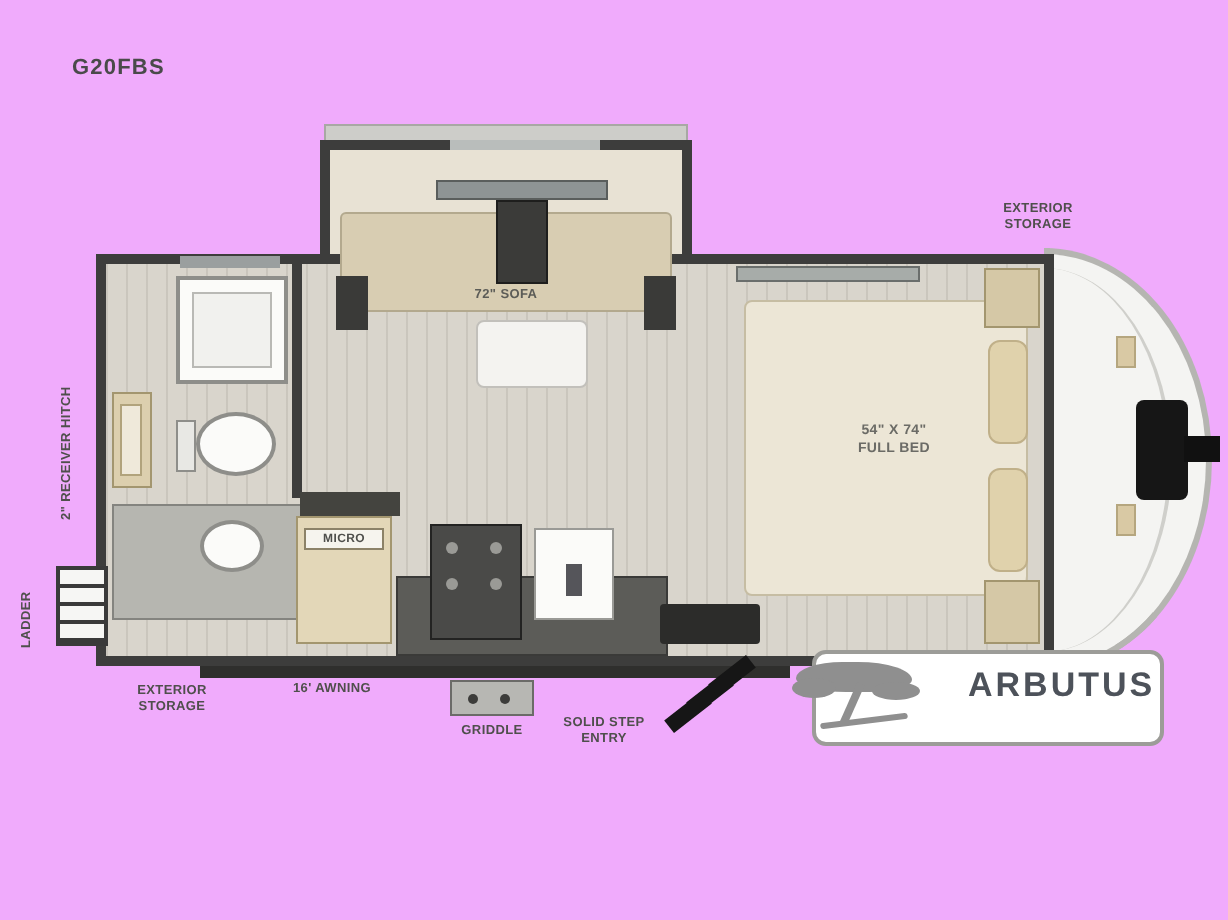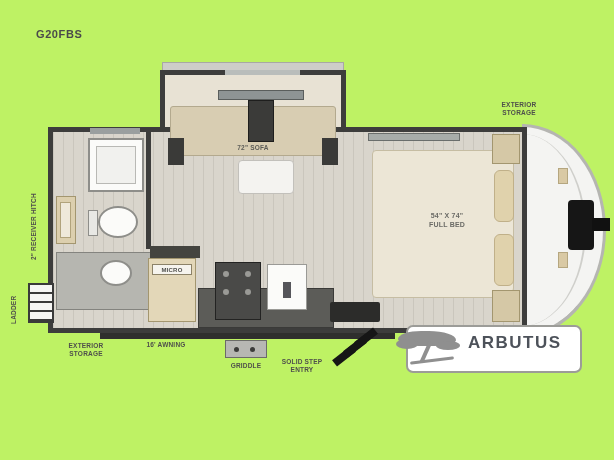--- a/index.html
+++ b/index.html
@@ -1,34 +1,34 @@
 <!DOCTYPE html>
 <html><head>
 <meta charset="utf-8">
 <style>
   html,body{margin:0;padding:0;background:#ffffff;}
-  #stage{position:relative;width:614px;height:460px;background:#bef264;overflow:hidden;
+  #stage{position:relative;width:614px;height:460px;background:#f0abfc;overflow:hidden;
          font-family:"Liberation Sans", sans-serif;}
   .abs{position:absolute;box-sizing:border-box;}
   .lbl{position:absolute;box-sizing:border-box;font-size:7px;font-weight:bold;color:#4f4f4c;
        letter-spacing:.2px;text-align:center;white-space:pre-line;line-height:1.25;
        text-transform:uppercase;}
   .vlbl{position:absolute;box-sizing:border-box;font-size:6.5px;font-weight:bold;color:#4f4f4c;
         letter-spacing:.2px;writing-mode:vertical-rl;transform:rotate(180deg);
         white-space:nowrap;text-transform:uppercase;}
   .wall{background:#3d3d3c;}
   .floor{background:#d9d5cc;
          background-image:repeating-linear-gradient(90deg, rgba(110,105,95,.14) 0 1px, transparent 1px 10px);}
   .wood{background:#dccfae;border:1px solid #a3966f;}
   .white-fix{background:#fbfbf9;border:1px solid #9a9a96;}
   .dot{position:absolute;border-radius:50%;background:#9a9a96;width:6px;height:6px;}
   .stepbar{position:absolute;width:24px;height:8px;background:#161616;transform:rotate(-38deg);}
   #logo-box{position:absolute;left:406px;top:325px;width:172px;height:44px;background:#ffffff;
             border:2px solid #9c9c98;border-radius:7px;z-index:50;}
-  #logo-name{position:absolute;left:60px;top:6px;font-size:17px;font-weight:bold;color:#4d525a;
+  #logo-name{position:absolute;left:76px;top:6px;font-size:17px;font-weight:bold;color:#4d525a;
              letter-spacing:1.5px;}
   #logo-tagline{position:absolute;left:30px;top:26px;font-size:8.5px;font-weight:bold;color:#8a8a8a;
                 letter-spacing:.4px;white-space:nowrap;}
   .treepart{position:absolute;background:#8f8f8f;}
 </style>
 </head>
 <body>
 
 <div id="stage">
 

